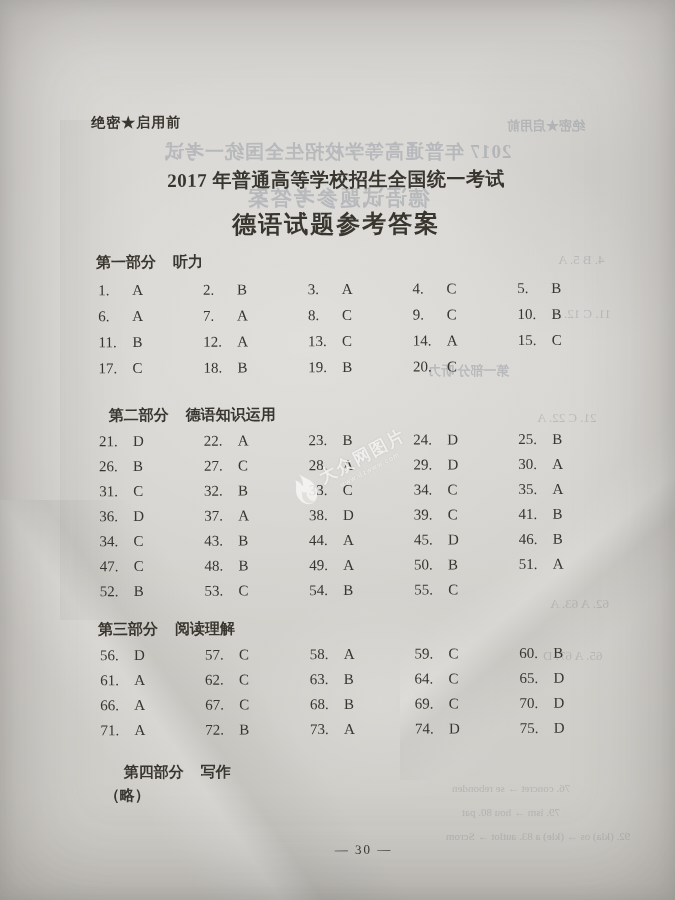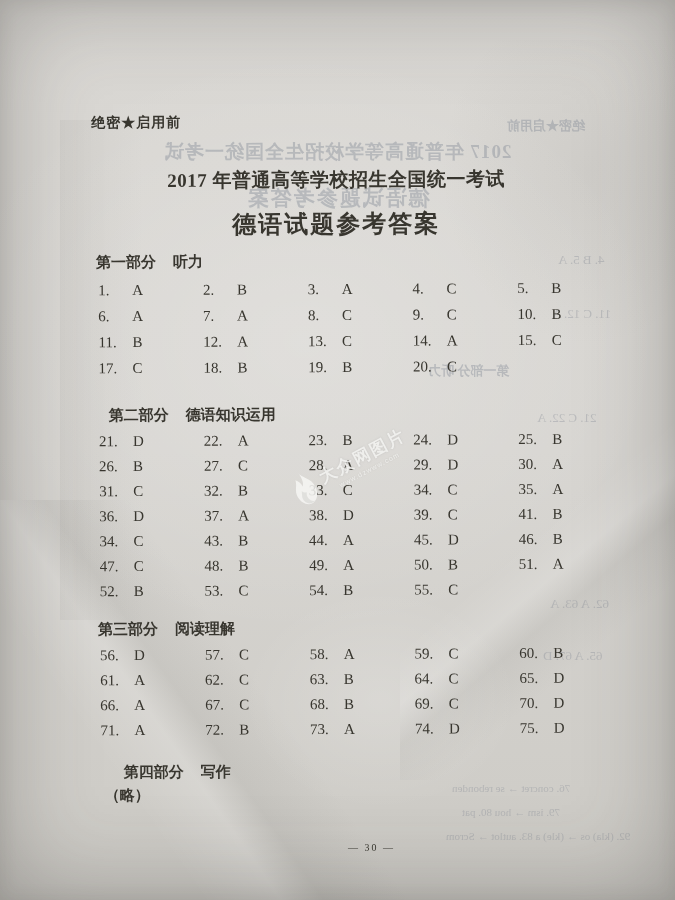--- a/index.html
+++ b/index.html
@@ -54,21 +54,21 @@
   .sh1{top:252px;} .sh2{top:405px;margin-left:12px;} .sh3{top:619px;} .sh4{top:762px;left:122px;}
   .note{position:absolute;left:103px;top:785px;font-size:15px;font-weight:bold;}
   .grid{position:absolute;left:99px;width:524px;display:grid;
         grid-template-columns:repeat(5,1fr);}
   .g1{top:280px;grid-auto-rows:26px;}
   .g2{top:431px;grid-auto-rows:25px;}
   .g3{top:645px;grid-auto-rows:25px;}
   .ans{font-size:15px;line-height:19px;}
   .ans .num{display:inline-block;min-width:34px;}
   .page-number{position:absolute;left:50%;top:842px;transform:translateX(-50%);
-        margin-left:32px;font-size:10px;letter-spacing:2px;}
+        margin-left:24px;font-size:13px;letter-spacing:2px;}
   
   .watermark{position:absolute;left:284px;top:414px;width:150px;height:95px;z-index:10;
         display:flex;align-items:center;transform:rotate(-28deg);
         color:rgba(246,246,243,0.85);pointer-events:none;
         text-shadow:0 0 2px rgba(150,150,148,0.35);}
   .watermark svg{flex:0 0 auto;}
   .wm-textcol{display:flex;flex-direction:column;align-items:center;margin-left:3px;}
   .wm-name{font-size:17px;font-weight:bold;letter-spacing:2px;
         font-family:"Liberation Sans","DejaVu Sans",sans-serif;}
   .wm-url{font-size:7px;letter-spacing:1px;opacity:0.9;

